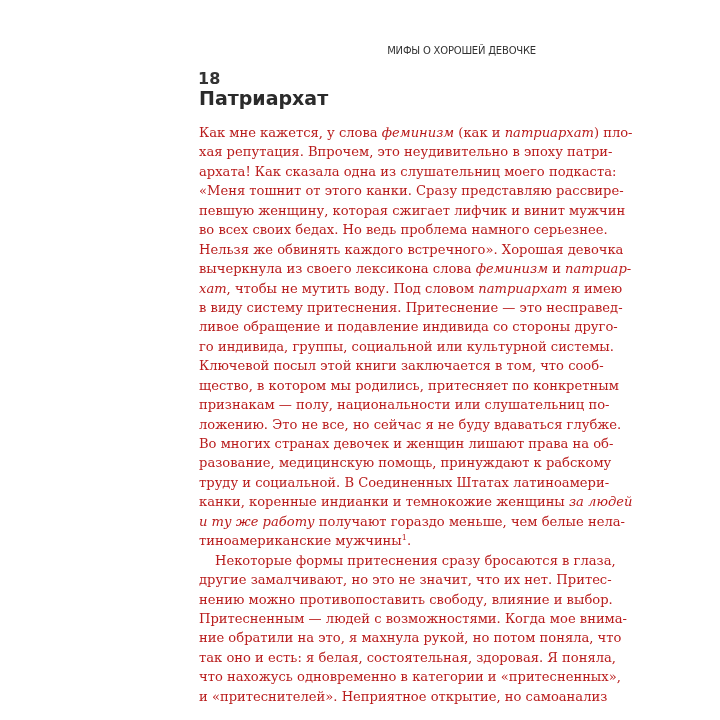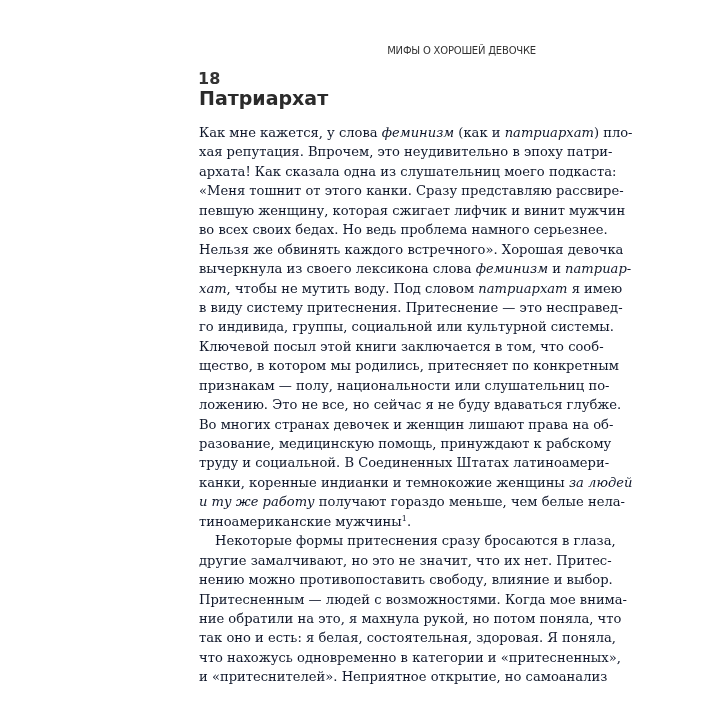--- a/index.html
+++ b/index.html
@@ -13,21 +13,21 @@
     font-family: "DejaVu Sans", sans-serif; font-size: 10.5px; color: #333;
   }
   .page-number { position: absolute; left: 0; top: 0; font-weight: bold; font-size: 16px; margin-top: 24px; }
   .book-title { position: absolute; right: 0; top: 0; font-size: 10px; letter-spacing: -0.2px; }
   .chapter-heading {
     position: absolute; left: 199px; top: 87px;
     font-family: "DejaVu Sans", sans-serif; font-weight: bold; font-size: 19px; color: #2b2b2b;
   }
   .body-text {
     position: absolute; left: 199px; top: 123px; width: 338px;
-    font-family: "DejaVu Serif", serif; font-size: 13.1px; line-height: 19.45px; color: #0f172a;
+    font-family: "DejaVu Serif", serif; font-size: 13.1px; line-height: 19.45px; color: #b91c1c;
   }
   .line { display: block; white-space: nowrap; text-align: justify; text-align-last: justify; height: 19.45px; overflow: visible; }
   .line.last { text-align-last: left; }
   .line.indent { padding-left: 16px; }
   .line span.it { font-style: italic; }
   sup { font-size: 8px; line-height: 0; vertical-align: 5px; }
 </style>
 </head>
 <body>
 
@@ -43,20 +43,21 @@
       <span class="line"><span>Как мне кажется, у слова </span><span class="it">феминизм</span><span> (как и </span><span class="it">патриархат</span><span>) пло-</span></span>
       <span class="line"><span>хая репутация. Впрочем, это неудивительно в эпоху патри-</span></span>
       <span class="line"><span>архата! Как сказала одна из слушательниц моего подкаста:</span></span>
       <span class="line"><span>«Меня тошнит от этого канки. Сразу представляю рассвире-</span></span>
       <span class="line"><span>певшую женщину, которая сжигает лифчик и винит мужчин</span></span>
       <span class="line"><span>во всех своих бедах. Но ведь проблема намного серьезнее.</span></span>
       <span class="line"><span>Нельзя же обвинять каждого встречного». Хорошая девочка</span></span>
       <span class="line"><span>вычеркнула из своего лексикона слова </span><span class="it">феминизм</span><span> и </span><span class="it">патриар-</span></span>
       <span class="line"><span class="it">хат</span><span>, чтобы не мутить воду. Под словом </span><span class="it">патриархат</span><span> я имею</span></span>
       <span class="line"><span>в виду систему притеснения. Притеснение — это несправед-</span></span>
+      <span class="line"><span>ливое обращение и подавление индивида со стороны друго-</span></span>
       <span class="line"><span>го индивида, группы, социальной или культурной системы.</span></span>
       <span class="line"><span>Ключевой посыл этой книги заключается в том, что сооб-</span></span>
       <span class="line"><span>щество, в котором мы родились, притесняет по конкретным</span></span>
       <span class="line"><span>признакам — полу, национальности или слушательниц по-</span></span>
       <span class="line"><span>ложению. Это не все, но сейчас я не буду вдаваться глубже.</span></span>
       <span class="line"><span>Во многих странах девочек и женщин лишают права на об-</span></span>
       <span class="line"><span>разование, медицинскую помощь, принуждают к рабскому</span></span>
       <span class="line"><span>труду и социальной. В Соединенных Штатах латиноамери-</span></span>
       <span class="line"><span>канки, коренные индианки и темнокожие женщины </span><span class="it">за людей</span></span>
       <span class="line"><span class="it">и ту же работу</span><span> получают гораздо меньше, чем белые нела-</span></span>

